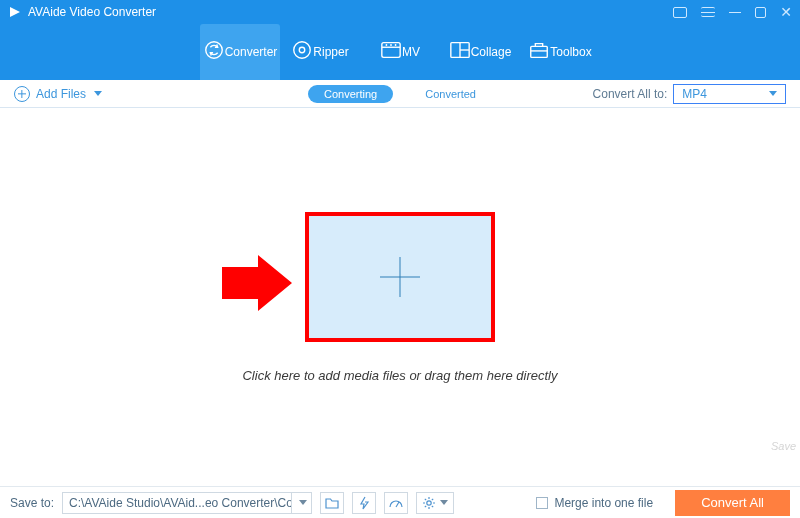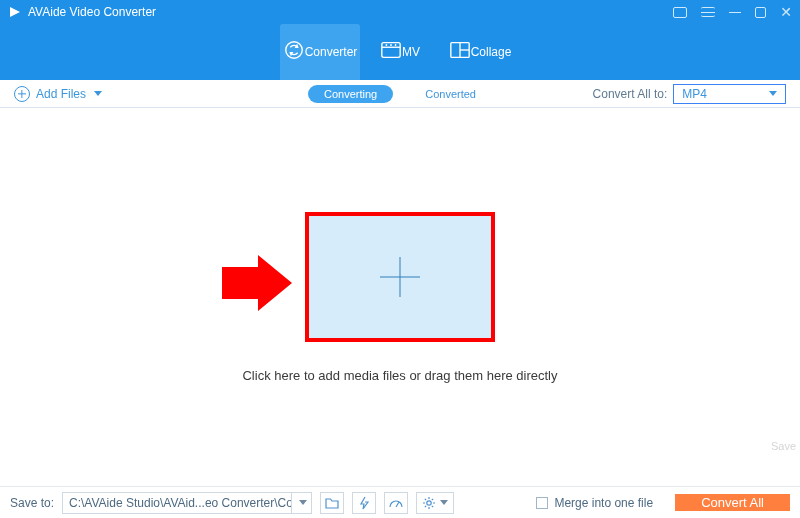--- a/index.html
+++ b/index.html
@@ -36,42 +36,42 @@
   .chev-down{width:0;height:0;border-left:4px solid transparent;border-right:4px solid transparent;border-top:5px solid #3c96dd;margin-left:2px;}
   .subbar .mode-tabs{position:absolute;left:50%;transform:translateX(-50%);display:flex;gap:16px;align-items:center;}
   .mode-pill{padding:3px 16px;border-radius:10px;font-size:11px;cursor:pointer;}
   .mode-pill.active{background:#3ea4ef;color:#fff;}
   .mode-pill.inactive{color:#3c96dd;}
   .subbar{position:relative;}
   .convert-all{margin-left:auto;display:flex;align-items:center;gap:6px;color:#5f7b93;font-size:12px;}
   .format-select{display:flex;align-items:center;gap:60px;border:1px solid #3b82f6;padding:2px 8px;color:#3c96dd;cursor:pointer;font-size:12px;min-width:100px;justify-content:space-between;}
 
   
-  .main{height:378px;background:#fff;position:relative;display:flex;flex-direction:column;align-items:center;justify-content:center;}
+  .main{height:378px;background:#fff;position:relative;display:flex;flex-direction:column;align-items:center;justify-content:center;font-style:italic;}
   .dropzone{width:190px;height:130px;border:4px solid #ff0000;background:#d7ecfb;display:flex;align-items:center;justify-content:center;cursor:pointer;}
   .dropzone .plus{position:relative;width:40px;height:40px;}
   .dropzone .plus::before,.dropzone .plus::after{content:"";position:absolute;background:#2f7fb8;}
   .dropzone .plus::before{left:0;right:0;top:50%;height:1px;transform:translateY(-50%);}
   .dropzone .plus::after{top:0;bottom:0;left:50%;width:1px;transform:translateX(-50%);}
   .drop-caption{margin-top:26px;font-size:13px;color:#3a3a3a;}
   .arrow{position:absolute;left:222px;top:50%;transform:translateY(-70%);}
 
   
   .bottombar{height:32px;border-top:1px solid #e2e9ef;display:flex;align-items:center;padding:0 10px;font-size:12px;color:#4d6a82;gap:8px;justify-content:center;}
   .save-to-label{color:#4d6a82;}
   .path-box{border:1px solid #cfd9e2;height:22px;display:flex;align-items:center;padding:0 6px;color:#4d6a82;width:230px;white-space:nowrap;overflow:hidden;}
   .path-wrap{display:flex;}
   .path-dd{border:1px solid #cfd9e2;border-left:none;height:22px;width:20px;display:flex;align-items:center;justify-content:center;cursor:pointer;}
   .tool-icn{border:1px solid #cfd9e2;height:22px;width:24px;display:flex;align-items:center;justify-content:center;cursor:pointer;}
   .tool-icn svg{stroke:#4f93cf;}
   .tool-dd{border:1px solid #cfd9e2;height:22px;width:38px;display:flex;align-items:center;justify-content:center;gap:2px;cursor:pointer;}
   .spacer-flex{flex:1;}
   .merge-check{display:flex;align-items:center;gap:6px;color:#4d6a82;cursor:pointer;}
   .merge-check .cbox{width:12px;height:12px;border:1px solid #9fb5c8;}
-  .convert-btn{background:#ff7f3f;color:#fff;border:none;height:17px;padding:0 26px;font-size:13px;cursor:pointer;margin-left:14px;}
+  .convert-btn{background:#ff7f3f;color:#fff;border:none;height:26px;padding:0 26px;font-size:13px;cursor:pointer;margin-left:14px;}
   .watermark{position:absolute;right:4px;bottom:34px;font-size:11px;color:#d5d5d5;}
 </style>
 </head>
 <body>
 
 <div class="titlebar">
   <span class="logo">
     <svg width="14" height="14" viewBox="0 0 14 14">
         <polygon points="2,2 12,7 2,12" fill="#fff"></polygon>
       </svg>
@@ -97,39 +97,58 @@
             <circle cx="12" cy="12" r="9"></circle>
             <path d="M8 9 a5 5 0 0 1 8 0 M16 15 a5 5 0 0 1 -8 0" fill="none"></path>
             <polyline points="15,6 16,9 13,9" fill="none"></polyline>
             <polyline points="9,18 8,15 11,15" fill="none"></polyline>
           </svg>
       </span>
       <span>Converter</span>
     </div>
     <div class="nav-item">
       <span class="nav-icon">
+        <svg width="22" height="22" viewBox="0 0 24 24" stroke-width="1.5">
+            <circle cx="12" cy="12" r="9"></circle>
+            <circle cx="12" cy="12" r="3"></circle>
+          </svg>
+      </span>
+      <span>Ripper</span>
+    </div>
+    <div class="nav-item">
+      <span class="nav-icon">
         <svg width="22" height="20" viewBox="0 0 24 20" stroke-width="1.5">
             <rect x="2" y="2" width="20" height="16" rx="2"></rect>
             <path d="M2 7 L22 7"></path>
             <circle cx="7" cy="4.5" r="1" fill="#fff" stroke="none"></circle>
             <circle cx="12" cy="4.5" r="1" fill="#fff" stroke="none"></circle>
             <circle cx="17" cy="4.5" r="1" fill="#fff" stroke="none"></circle>
           </svg>
       </span>
       <span>MV</span>
     </div>
     <div class="nav-item">
       <span class="nav-icon">
         <svg width="22" height="20" viewBox="0 0 24 20" stroke-width="1.5">
             <rect x="2" y="2" width="20" height="16" rx="1"></rect>
             <line x1="12" y1="2" x2="12" y2="18"></line>
             <line x1="12" y1="10" x2="22" y2="10"></line>
           </svg>
       </span>
       <span>Collage</span>
+    </div>
+    <div class="nav-item">
+      <span class="nav-icon">
+        <svg width="22" height="20" viewBox="0 0 24 20" stroke-width="1.5">
+            <rect x="3" y="6" width="18" height="12" rx="1"></rect>
+            <path d="M8 6 V3 H16 V6"></path>
+            <line x1="3" y1="11" x2="21" y2="11"></line>
+          </svg>
+      </span>
+      <span>Toolbox</span>
     </div>
   </div>
 </div>
 
 <div class="subbar">
   <div class="add-files">
     <span class="add-plus"></span>
     <span>Add Files</span>
     <span class="chev-down"></span>
   </div>

